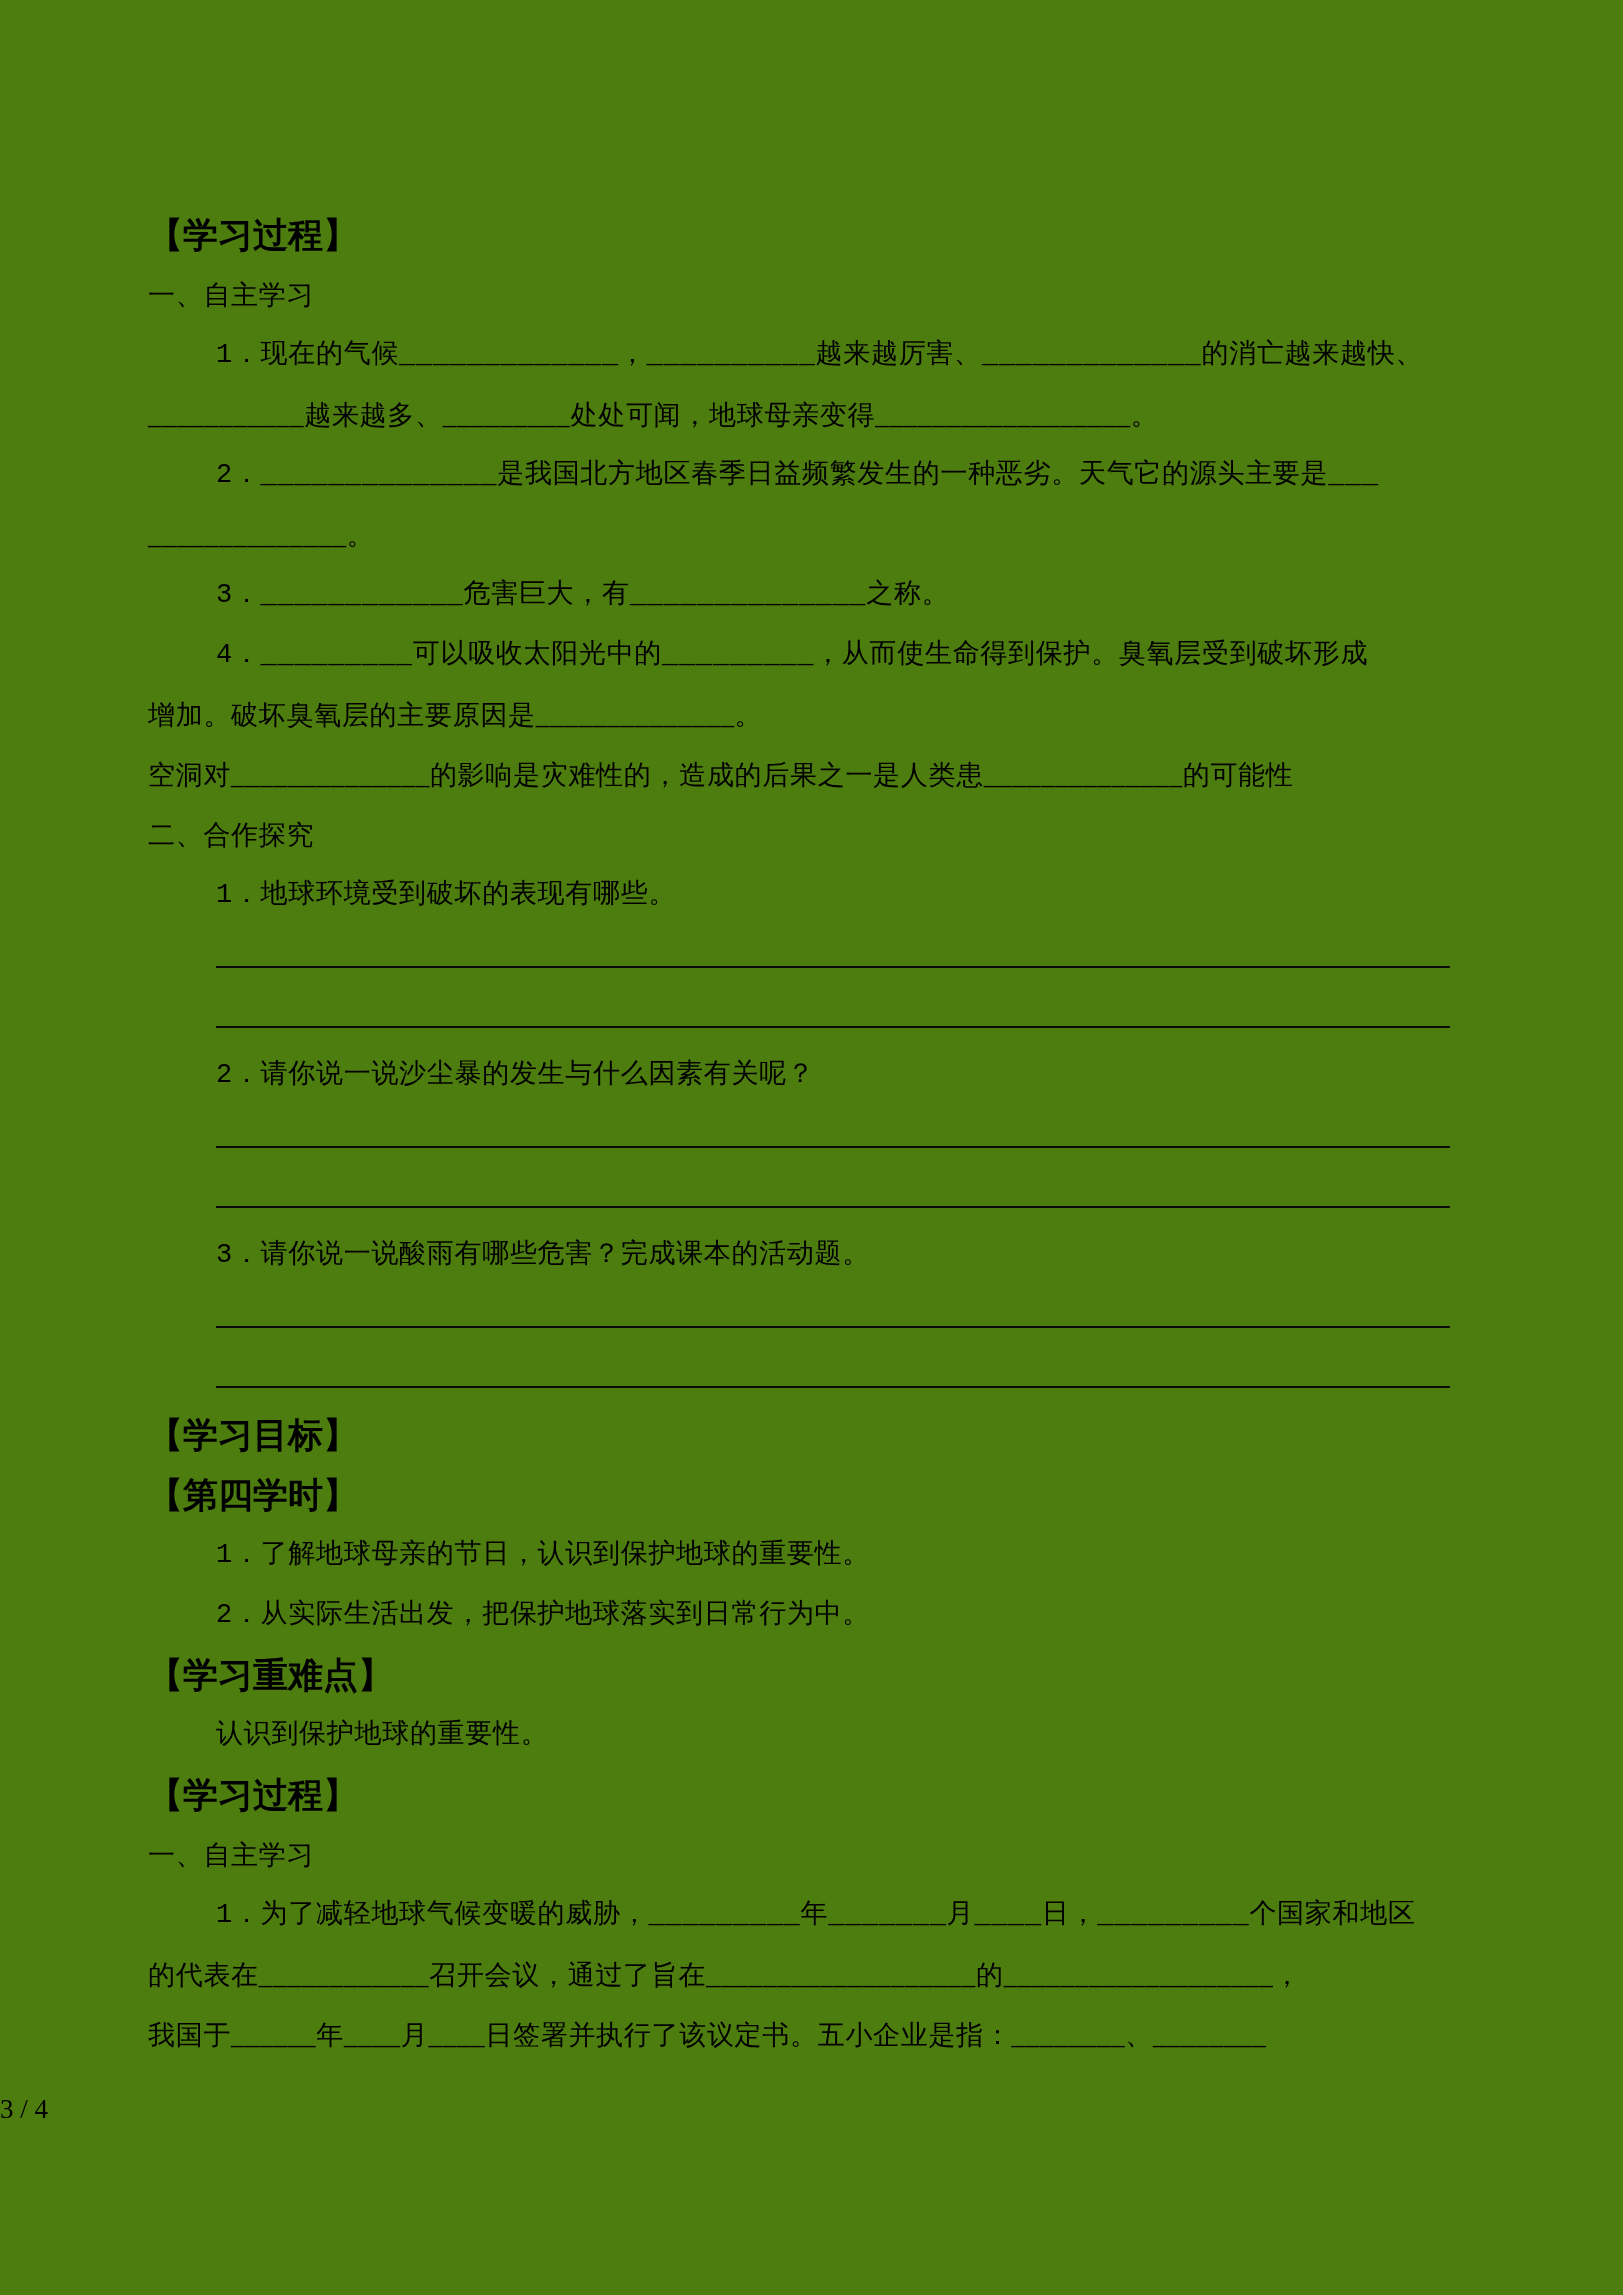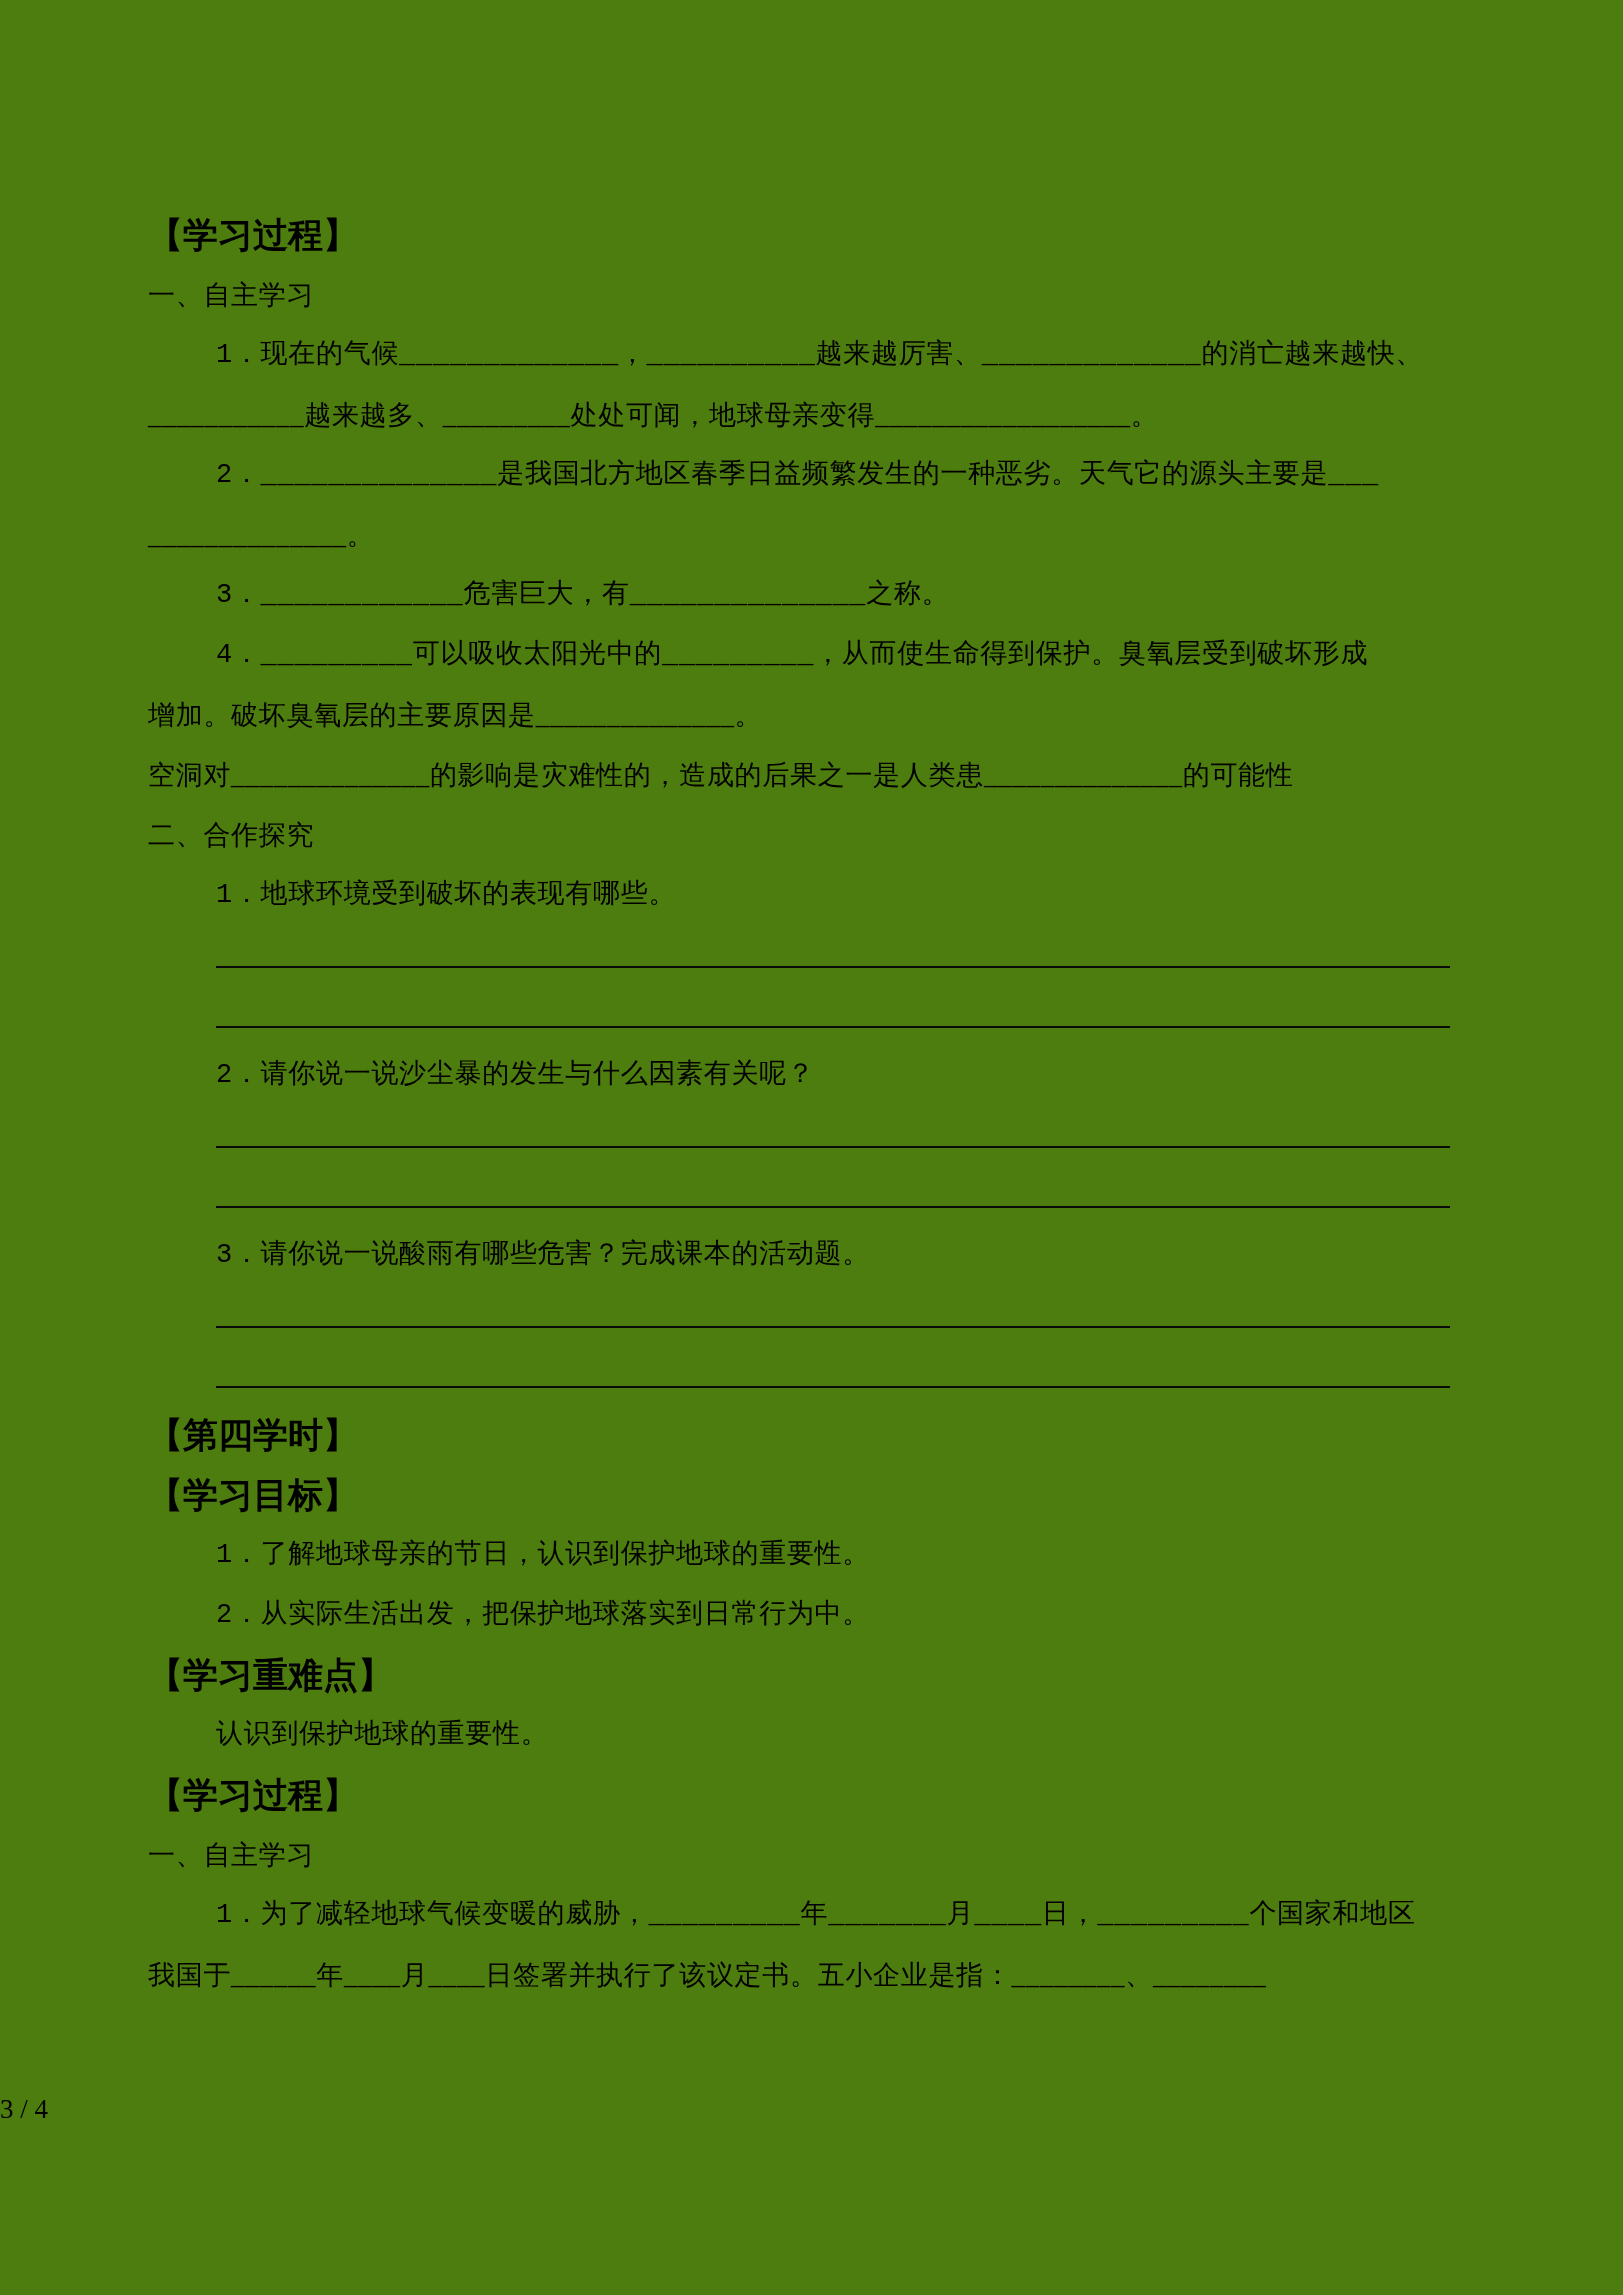--- a/index.html
+++ b/index.html
@@ -85,28 +85,29 @@
     <div class="line answer">
         <div class="rule"></div>
       </div>
     <div class="line ind">3．请你说一说酸雨有哪些危害？完成课本的活动题。</div>
     <div class="line answer">
         <div class="rule"></div>
       </div>
     <div class="line answer">
         <div class="rule"></div>
       </div>
+    <div class="line heading">【学习目标】</div>
     <div class="line heading">【第四学时】</div>
-    <div class="line heading">【学习目标】</div>
     <div class="line ind">1．了解地球母亲的节日，认识到保护地球的重要性。</div>
     <div class="line ind">2．从实际生活出发，把保护地球落实到日常行为中。</div>
     <div class="line heading">【学习重难点】</div>
     <div class="line ind">认识到保护地球的重要性。</div>
     <div class="line heading">【学习过程】</div>
     <div class="line">一、自主学习</div>
     <div class="line ind">1．为了减轻地球气候变暖的威胁，_________年_______月____日，_________个国家和地区</div>
+    <div class="line">的代表在____________召开会议，通过了旨在___________________的___________________，</div>
     <div class="line">我国于______年____月____日签署并执行了该议定书。五小企业是指：________、________</div>
 
   </div>
 
   <div class="footer">3 / 4</div>
 </div>
 
 
 </body></html>

